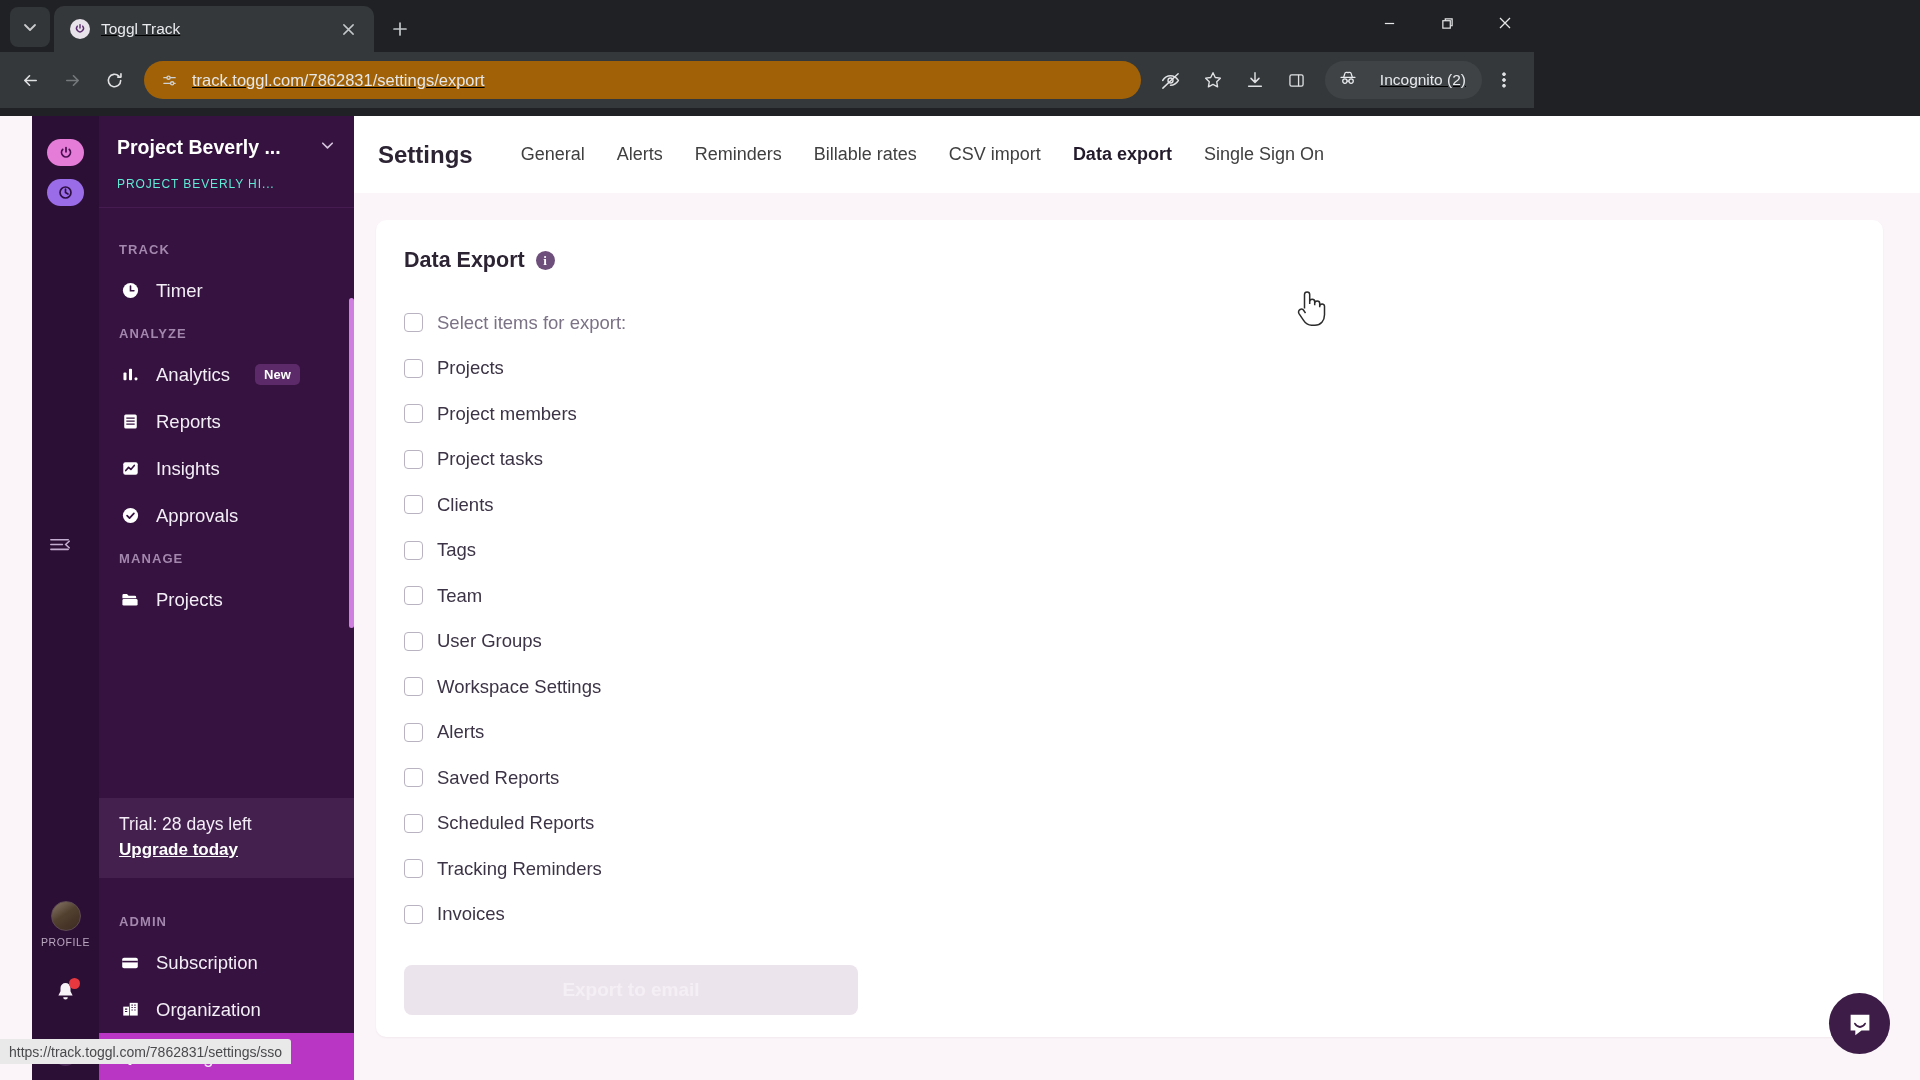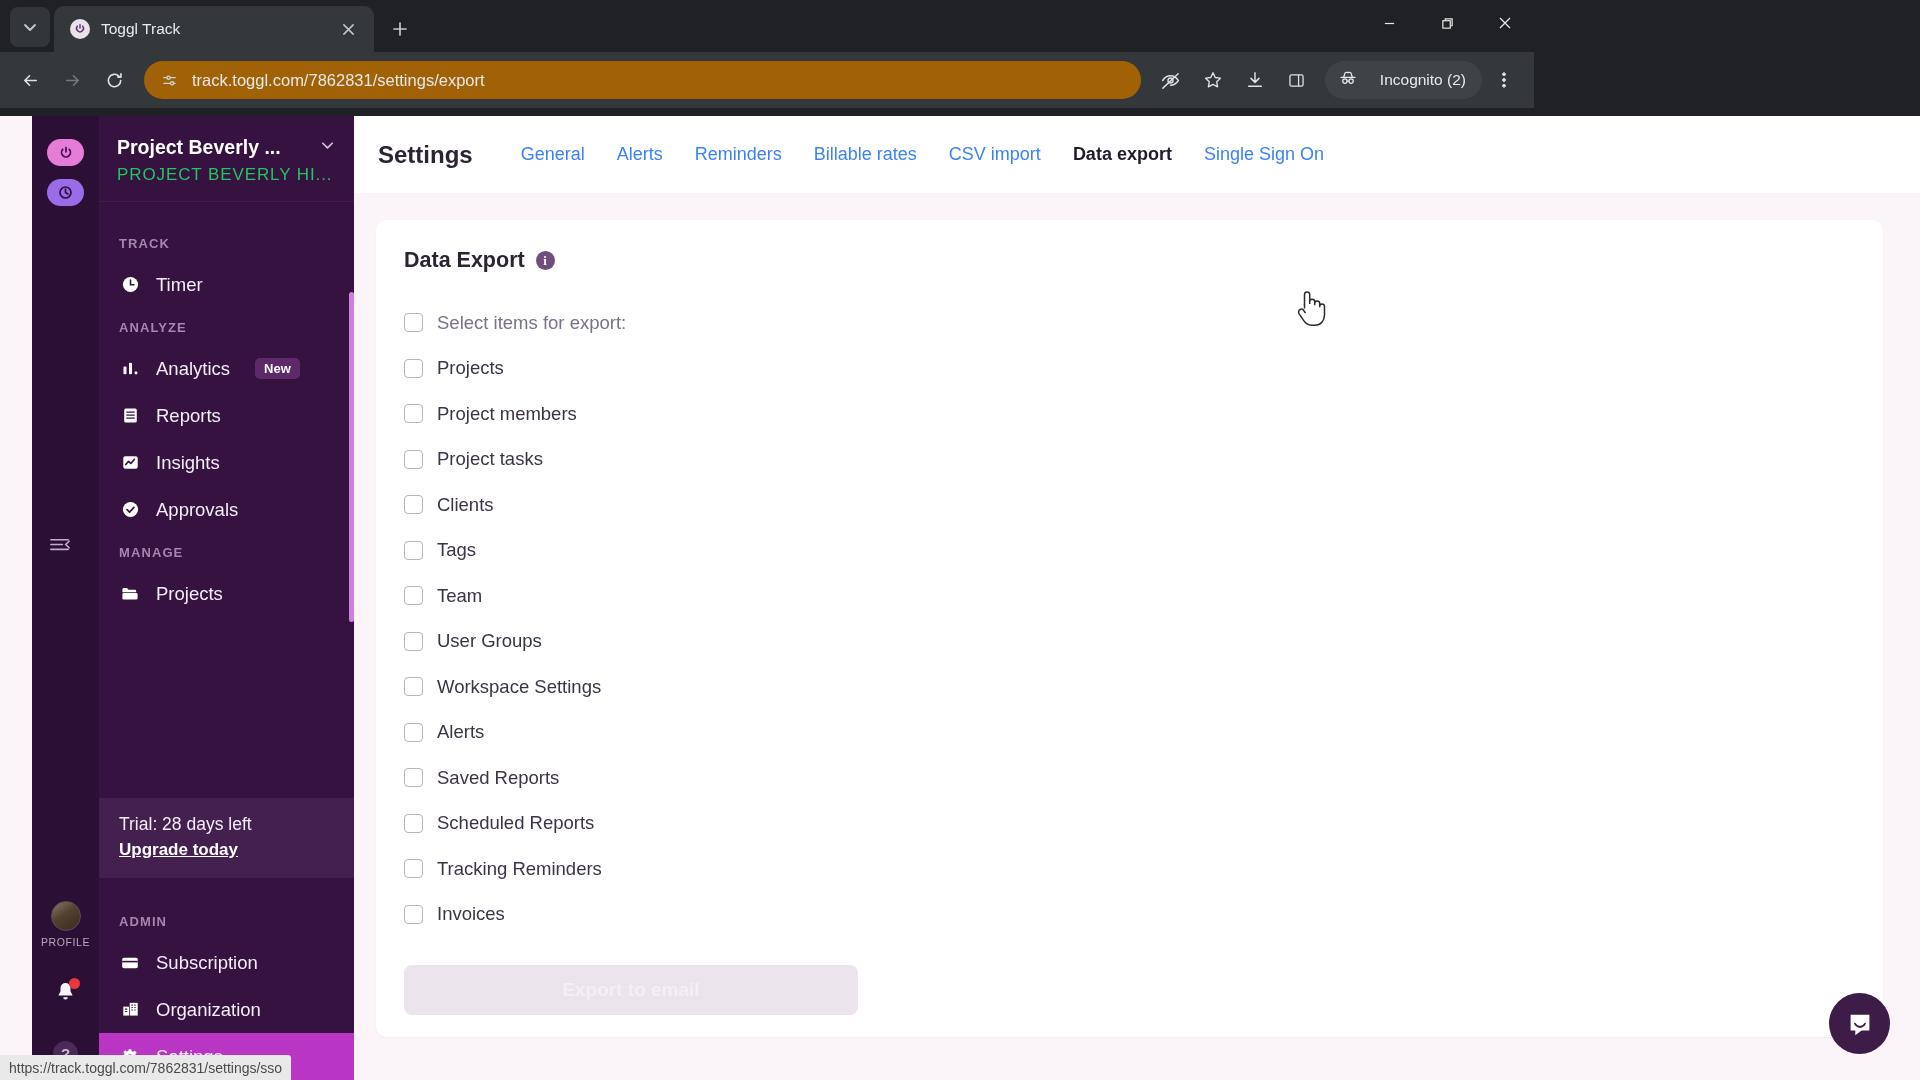--- a/index.html
+++ b/index.html
@@ -4,21 +4,21 @@
 <style>
   * { box-sizing: border-box; margin: 0; padding: 0; }
   html, body {
     width: 1920px; height: 1080px;
     overflow: hidden;
     font-family: "Liberation Sans", sans-serif;
     background: #202124;
   }
 
   
-  .browser { width: 1534px; height: 1080px; position: relative; background: #202124; }
+  .browser { width: 1534px; height: 1080px; position: relative; background: #202124; text-decoration: underline; }
 
   .tabstrip {
     height: 52px; background: #202124;
     display: flex; align-items: flex-end; padding-left: 6px; position: relative;
   }
   .tabsearch {
     width: 40px; height: 40px; margin: 0 4px 5px 4px; border-radius: 8px;
     background: #323639; display: flex; align-items: center; justify-content: center;
   }
   .tabsearch svg { stroke: #c9cbcd; }
@@ -103,21 +103,21 @@
     color: #cdbdd6; font-size: 15px; display: flex; align-items: center;
     justify-content: center; margin-top: 32px; font-weight: bold; }
 
   
   .sidebar { width: 255px; background: #35123f; flex: none; position: relative;
     display: flex; flex-direction: column; }
   .ws-header { padding: 20px 18px 16px 18px; border-bottom: 1px solid #461b52; }
   .ws-row { display: flex; align-items: center; gap: 8px; }
   .ws-name { color: #ffffff; font-size: 19.5px; font-weight: bold; flex: 1 1 auto;
     white-space: nowrap; overflow: hidden; }
-  .ws-sub { color: #22c55e; font-size: 17px; letter-spacing: .9px; margin-top: 6px;
+  .ws-sub { color: #5eead4; font-size: 12px; letter-spacing: .9px; margin-top: 18px;
     white-space: nowrap; overflow: hidden; }
   .nav-scroll { flex: 1 1 auto; overflow: hidden; position: relative; padding-top: 22px; }
   .nav-sectionlabel { color: #a387ad; font-size: 13px; font-weight: bold;
     letter-spacing: 1.1px; padding: 12px 0 10px 20px; }
   .nav-item { display: flex; align-items: center; gap: 15px; height: 47px;
     padding-left: 20px; color: #f3eef6; font-size: 18.5px; font-weight: 500; }
   .nav-item.active { background: #b936c4; }
   .nav-icon { width: 22px; display: flex; align-items: center; justify-content: center; flex: none; }
   .badge-new { background: #5c2a68; color: #ffffff; font-size: 13px;
     border-radius: 5px; padding: 3px 9px; margin-left: 10px; font-weight: 600; }
@@ -128,21 +128,21 @@
   .trial-link { color: #ffffff; font-size: 17px; text-decoration: underline;
     display: block; margin-top: 5px; font-weight: 600; }
   .admin-wrap { padding-bottom: 0; margin-top: 24px; }
 
   
   .main { flex: 1 1 auto; min-width: 0; display: flex; flex-direction: column;
     background: #fbf4f8; overflow: hidden; }
   .settings-bar { height: 77px; background: #ffffff; display: flex; align-items: center;
     padding: 0 0 0 24px; gap: 0; flex: none; }
   .settings-title { color: #2c2333; font-size: 24px; font-weight: bold; margin-right: 32px; }
-  .stab { color: #3b82f6; font-size: 18px; padding: 0 16px; white-space: nowrap; }
+  .stab { color: #404040; font-size: 18px; padding: 0 16px; white-space: nowrap; }
   .stab.active { color: #231b2c; font-weight: bold; }
 
   .content { flex: 1 1 auto; padding: 27px 37px 0 22px; overflow: hidden; position: relative; }
   .card { background: #ffffff; border-radius: 10px; padding: 28px 0 22px 28px;
     min-height: 800px; box-shadow: 0 1px 2px rgba(60,30,70,.05); }
   .card-title-row { display: flex; align-items: center; gap: 11px; margin-bottom: 27px; }
   .card-title { color: #2c2333; font-size: 21.5px; font-weight: bold; }
   .info-badge { width: 19px; height: 19px; border-radius: 50%; background: #6e4f7c;
     color: #ffffff; font-size: 13px; font-weight: bold; font-family: "Liberation Serif", serif;
     display: flex; align-items: center; justify-content: center; }
@@ -157,21 +157,21 @@
 
   
   .cursor { position: absolute; left: 1293px; top: 172px; pointer-events: none; z-index: 60; }
 
   
   .chat-fab { position: absolute; right: 30px; bottom: 26px; width: 61px; height: 61px;
     border-radius: 50%; background: #3d1d48; display: flex; align-items: center;
     justify-content: center; z-index: 50; }
 
   
-  .statusbar { position: absolute; left: 0; bottom: 0; height: 25px;
+  .statusbar { position: absolute; left: 0; bottom: 16px; height: 25px;
     background: #e9e9ea; color: #4a4a4d; font-size: 14px;
     display: flex; align-items: center; padding: 0 9px; z-index: 70;
     border-top-right-radius: 3px; white-space: nowrap; }
 </style>
 </head>
 <body>
 
 <div class="browser">
 
   <div class="tabstrip">

